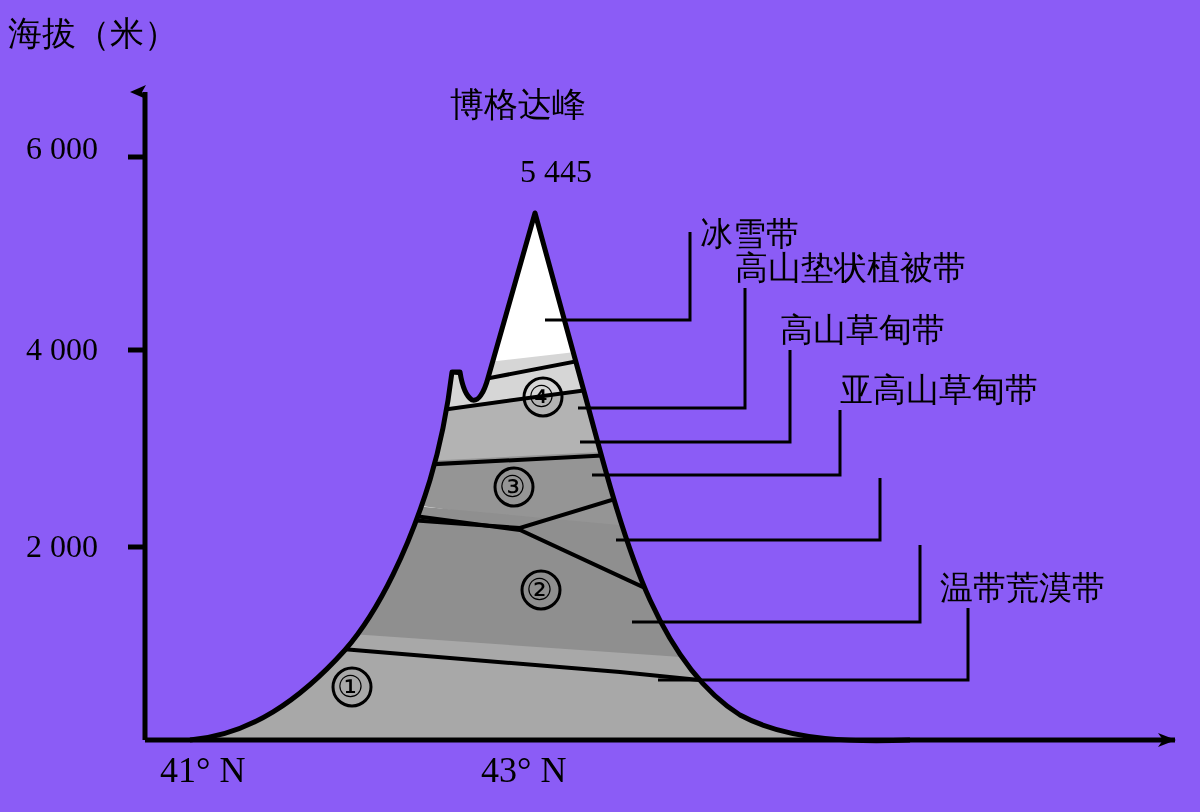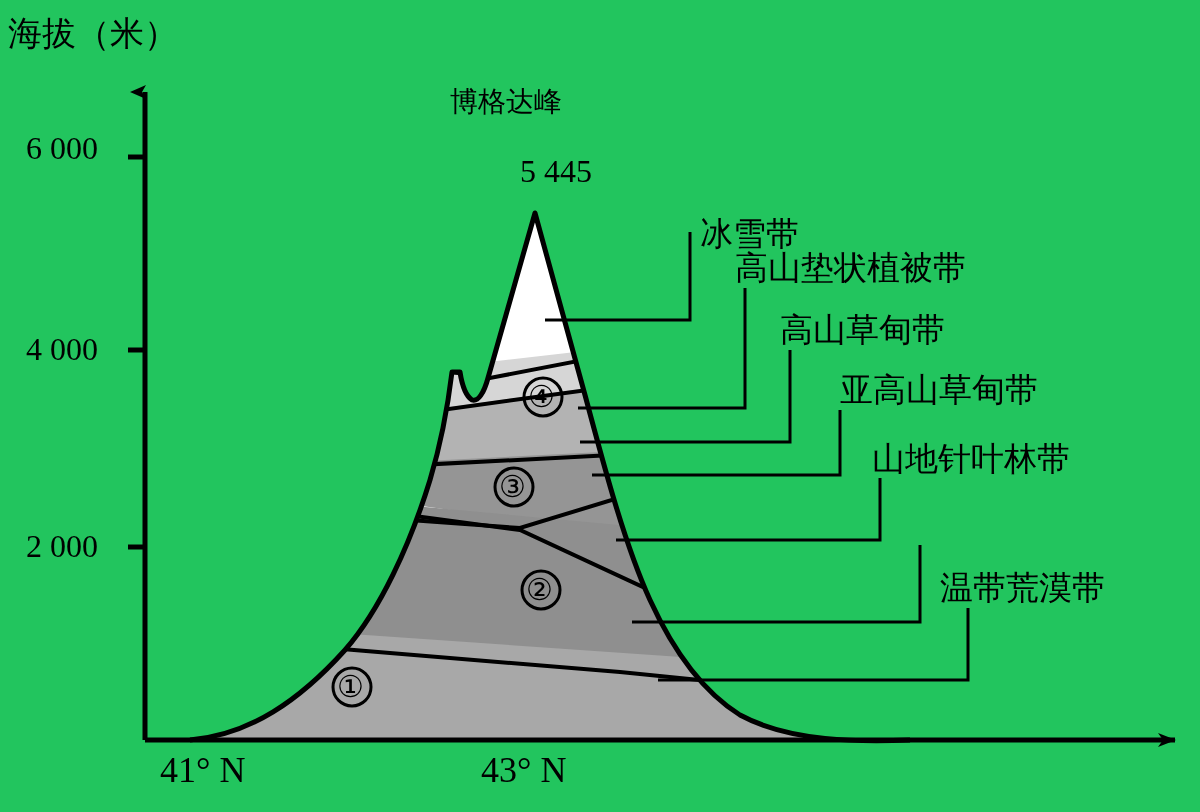--- a/index.html
+++ b/index.html
@@ -7,21 +7,21 @@
     padding: 0;
     background: #ffffff;
   }
   body {
     font-family: "Liberation Serif", "DejaVu Serif", serif;
   }
   #stage {
     position: relative;
     width: 1200px;
     height: 812px;
-    background: #22c55e;
+    background: #8b5cf6;
     overflow: hidden;
   }
   svg.figure {
     position: absolute;
     left: 0;
     top: 0;
     width: 1200px;
     height: 812px;
   }
   .txt {
@@ -34,21 +34,21 @@
     font-size: 34px;
     letter-spacing: 0px;
   }
   .tick-label {
     font-size: 32px;
   }
   .xtick-label {
     font-size: 36px;
   }
   .peak-name {
-    font-size: 28px;
+    font-size: 34px;
   }
   .peak-value {
     font-size: 32px;
   }
   .zone-label {
     font-size: 33px;
   }
   .circ-num {
     font-size: 30px;
   }
@@ -170,21 +170,20 @@
   <div class="txt xtick-label" style="left:160px; top:752px;">41° N</div>
   <div class="txt xtick-label" style="left:481px; top:752px;">43° N</div>
 
   <div class="txt peak-name" style="left:450px; top:88px;">博格达峰</div>
   <div class="txt peak-value" style="left:480px; top:155px;margin-left:40px;">5 445</div>
 
   <div class="txt zone-label" style="left:700px; top:194px;margin-top:24px;">冰雪带</div>
   <div class="txt zone-label" style="left:735px; top:252px;">高山垫状植被带</div>
   <div class="txt zone-label" style="left:780px; top:314px;">高山草甸带</div>
   <div class="txt zone-label" style="left:840px; top:374px;">亚高山草甸带</div>
-  <div class="txt zone-label" style="left:872px; top:443px;">山地针叶林带</div>
   <div class="txt zone-label" style="left:940px; top:572px;">温带荒漠带</div>
 
   <div class="txt circ-num" style="left:337px; top:672px;">①</div>
   <div class="txt circ-num" style="left:526px; top:575px;">②</div>
   <div class="txt circ-num" style="left:499px; top:472px;">③</div>
   <div class="txt circ-num" style="left:528px; top:382px;">④</div>
 
 </div>
 
 </body></html>

